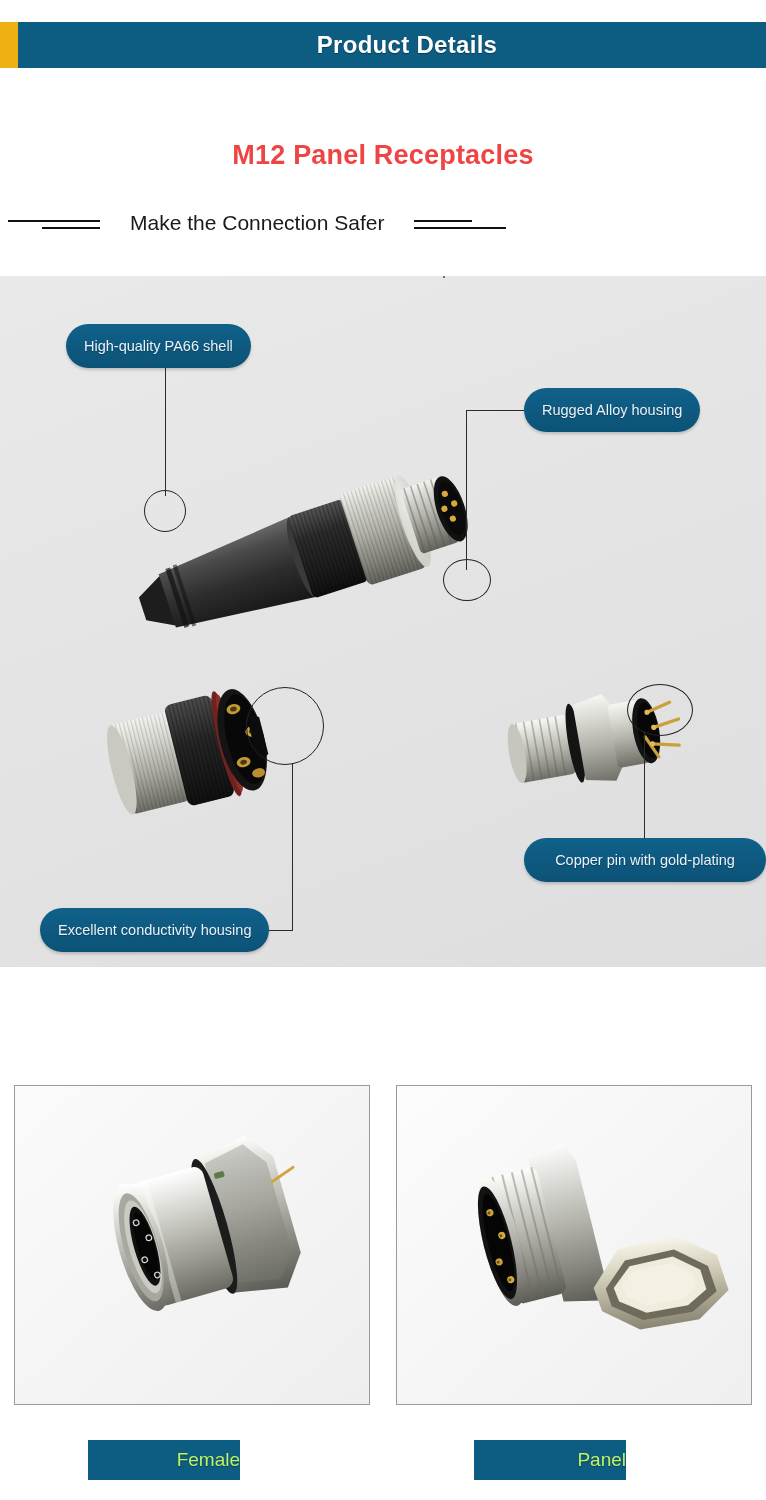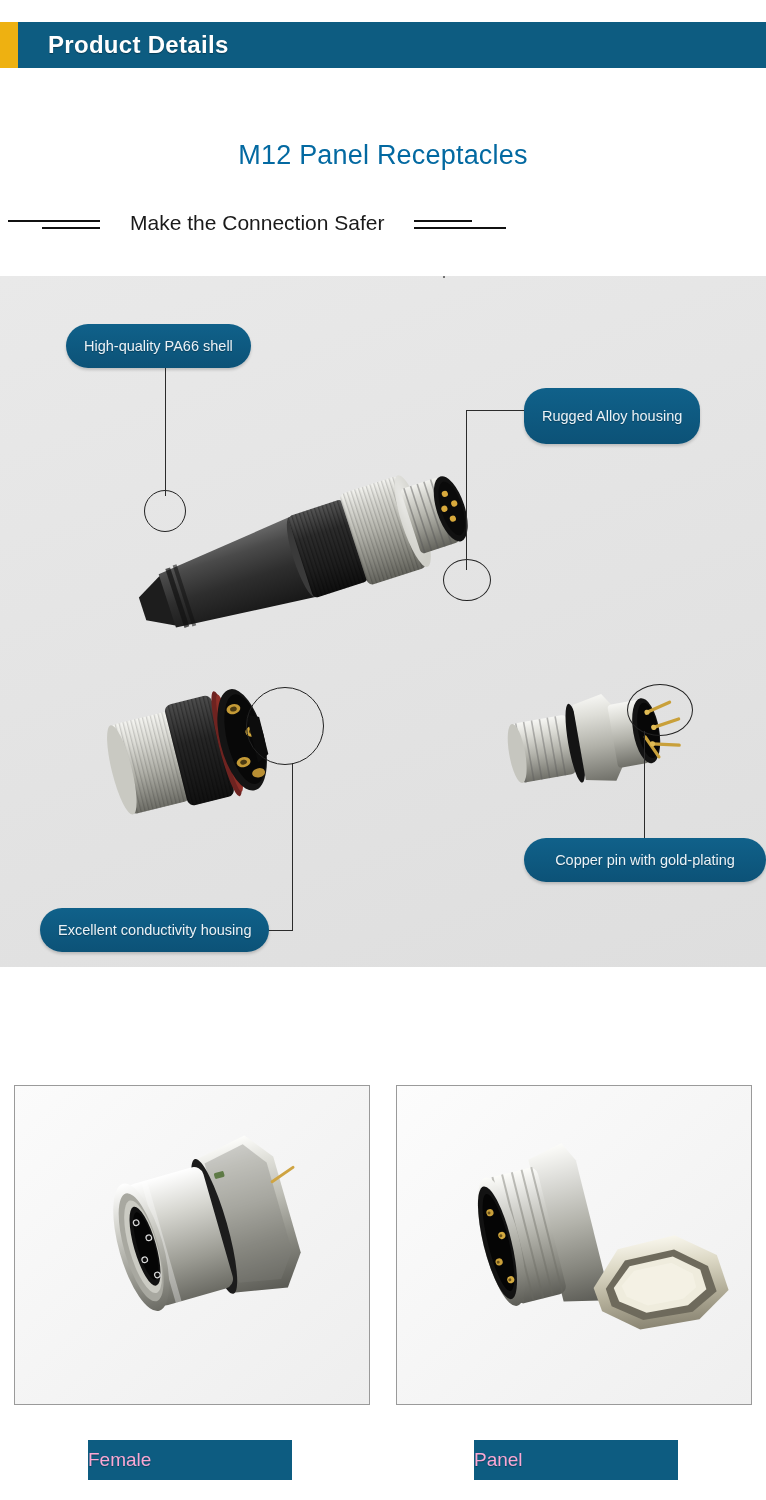--- a/index.html
+++ b/index.html
@@ -7,29 +7,29 @@
     width: 766px; height: 1500px;
     background: #ffffff;
     font-family: "Liberation Sans", sans-serif;
     overflow: hidden;
   }
   .page { position: relative; width: 766px; height: 1500px; background: #fff; }
 
   
   .header { position: absolute; left: 0; top: 22px; width: 766px; height: 46px; display: flex; }
   .header-accent { width: 18px; height: 46px; background: #eeb111; flex: 0 0 18px; }
-  .header-bar { flex: 1; height: 46px; background: #0d5c81; display: flex; align-items: center; }
+  .header-bar { flex: 1; height: 46px; background: #0d5c81; display: flex; align-items: center; justify-content: center; }
   .header-title {
     color: #ffffff; font-size: 24px; font-weight: bold; letter-spacing: .3px;
     margin-left: 30px; text-shadow: 0 1px 1px rgba(0,0,0,.35);
   }
 
   
   .title-block { position: absolute; left: 0; top: 140px; width: 766px; text-align: center; }
-  .main-title { font-size: 27px; font-weight: normal; color: #0369a1; letter-spacing: .2px; }
+  .main-title { font-size: 27px; font-weight: bold; color: #ef4444; letter-spacing: .2px; }
   .subtitle-row {
     margin-top: 40px; display: flex; align-items: center; gap: 0;
   }
   .subtitle-text { font-size: 21px; color: #1a1a1a; padding: 0 10px; white-space: nowrap; }
   .deco { position: relative; width: 120px; height: 22px; flex: 0 0 120px; }
   .deco i { position: absolute; display: block; height: 2px; background: #111; }
   .deco-left .l1 { left: 8px;  top: 8px;  width: 92px; }
   .deco-left .l2 { left: 42px; top: 15px; width: 58px; }
   .deco-right .l1 { left: 20px; top: 8px;  width: 58px; }
   .deco-right .l2 { left: 20px; top: 15px; width: 92px; }
@@ -43,21 +43,21 @@
 
   
   .pill {
     position: absolute; background: linear-gradient(180deg,#10618a 0%,#0c5277 100%);
     border-radius: 22px; color: #eaf2f7; font-size: 14.5px;
     display: flex; align-items: center; justify-content: center;
     box-shadow: 0 2px 3px rgba(0,0,0,.18); padding: 0 18px; white-space: nowrap;
     text-shadow: 0 1px 1px rgba(0,0,0,.3);
   }
   #pill-pa66    { left: 66px;  top: 48px;  height: 44px; }
-  #pill-alloy   { left: 524px; top: 112px; height: 56px; }
+  #pill-alloy   { left: 524px; top: 112px; height: 44px; }
   #pill-copperpin { left: 524px; top: 562px; height: 44px; width: 242px; border-radius: 22px; }
   #pill-conduct { left: 40px;  top: 632px; height: 44px; }
 
   
   .lead { position: absolute; background: #2b2b2b; }
   .lead-v { width: 1.4px; }
   .lead-h { height: 1.4px; }
   .ring {
     position: absolute; border: 1.4px solid #222; border-radius: 50%;
     background: transparent;
@@ -70,23 +70,23 @@
   .photos { position: absolute; left: 0; top: 1085px; width: 766px; height: 320px; }
   .photo-frame {
     position: absolute; top: 0; width: 356px; height: 320px;
     border: 1px solid #9a9a9a; background: #f6f6f6; overflow: hidden;
   }
   #frame-female { left: 14px; }
   #frame-male   { left: 396px; }
 
   .cap-row { position: absolute; top: 1440px; left: 0; width: 766px; height: 40px; }
   .caption {
-    position: absolute; top: 0; height: 40px; width: 204px;
-    background: #0d5c81; color: #f9a8d4; font-size: 19px;
-    display: flex; align-items: center; justify-content: flex-start;
+    position: absolute; top: 0; height: 40px; width: 152px;
+    background: #0d5c81; color: #bef264; font-size: 19px;
+    display: flex; align-items: center; justify-content: flex-end;
     text-shadow: 0 1px 1px rgba(0,0,0,.3);
   }
   #cap-female { left: 88px; }
   #cap-male   { left: 474px; }
 </style>
 </head>
 <body>
 
 <div class="page">
 

